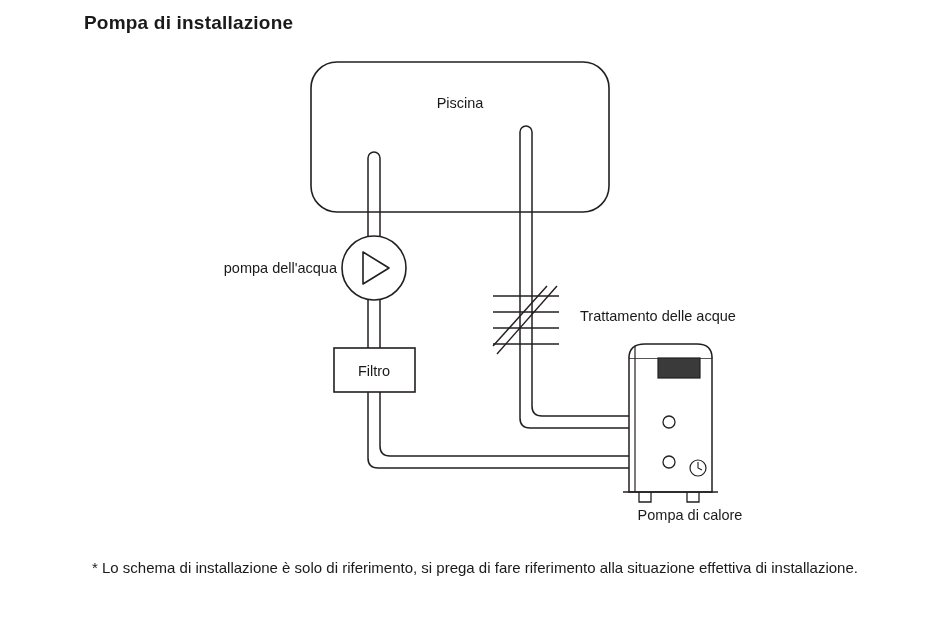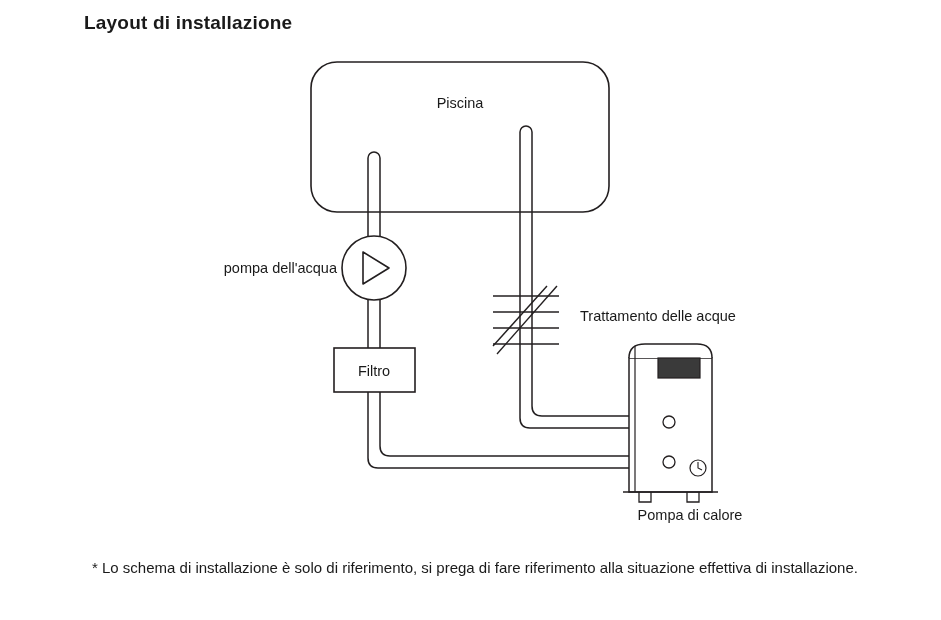--- a/index.html
+++ b/index.html
@@ -46,21 +46,21 @@
     width: 860px;
     font-size: 15px;
     line-height: 31px;
     color: #1a1a1a;
     margin-left: 36px;
   }
 </style>
 </head>
 <body>
 
-<div id="page-title">Layout di installazione</div>
+<div id="page-title">Pompa di installazione</div>
 
 <div id="diagram-wrap">
   <svg id="diagram-svg" width="941" height="490" viewBox="0 0 941 490">
 
     <rect x="292" y="22" width="298" height="150" rx="26" ry="26" fill="#ffffff" stroke="#231f20" stroke-width="1.6"></rect>
     <text class="diagram-label" x="441" y="68" text-anchor="middle">Piscina</text>
 
     <path d="M349,118 L349,196 M361,118 L361,196" fill="none" stroke="#231f20" stroke-width="1.5"></path>
     <path d="M349,118 A6,6 0 0 1 361,118" fill="none" stroke="#231f20" stroke-width="1.5"></path>
 

